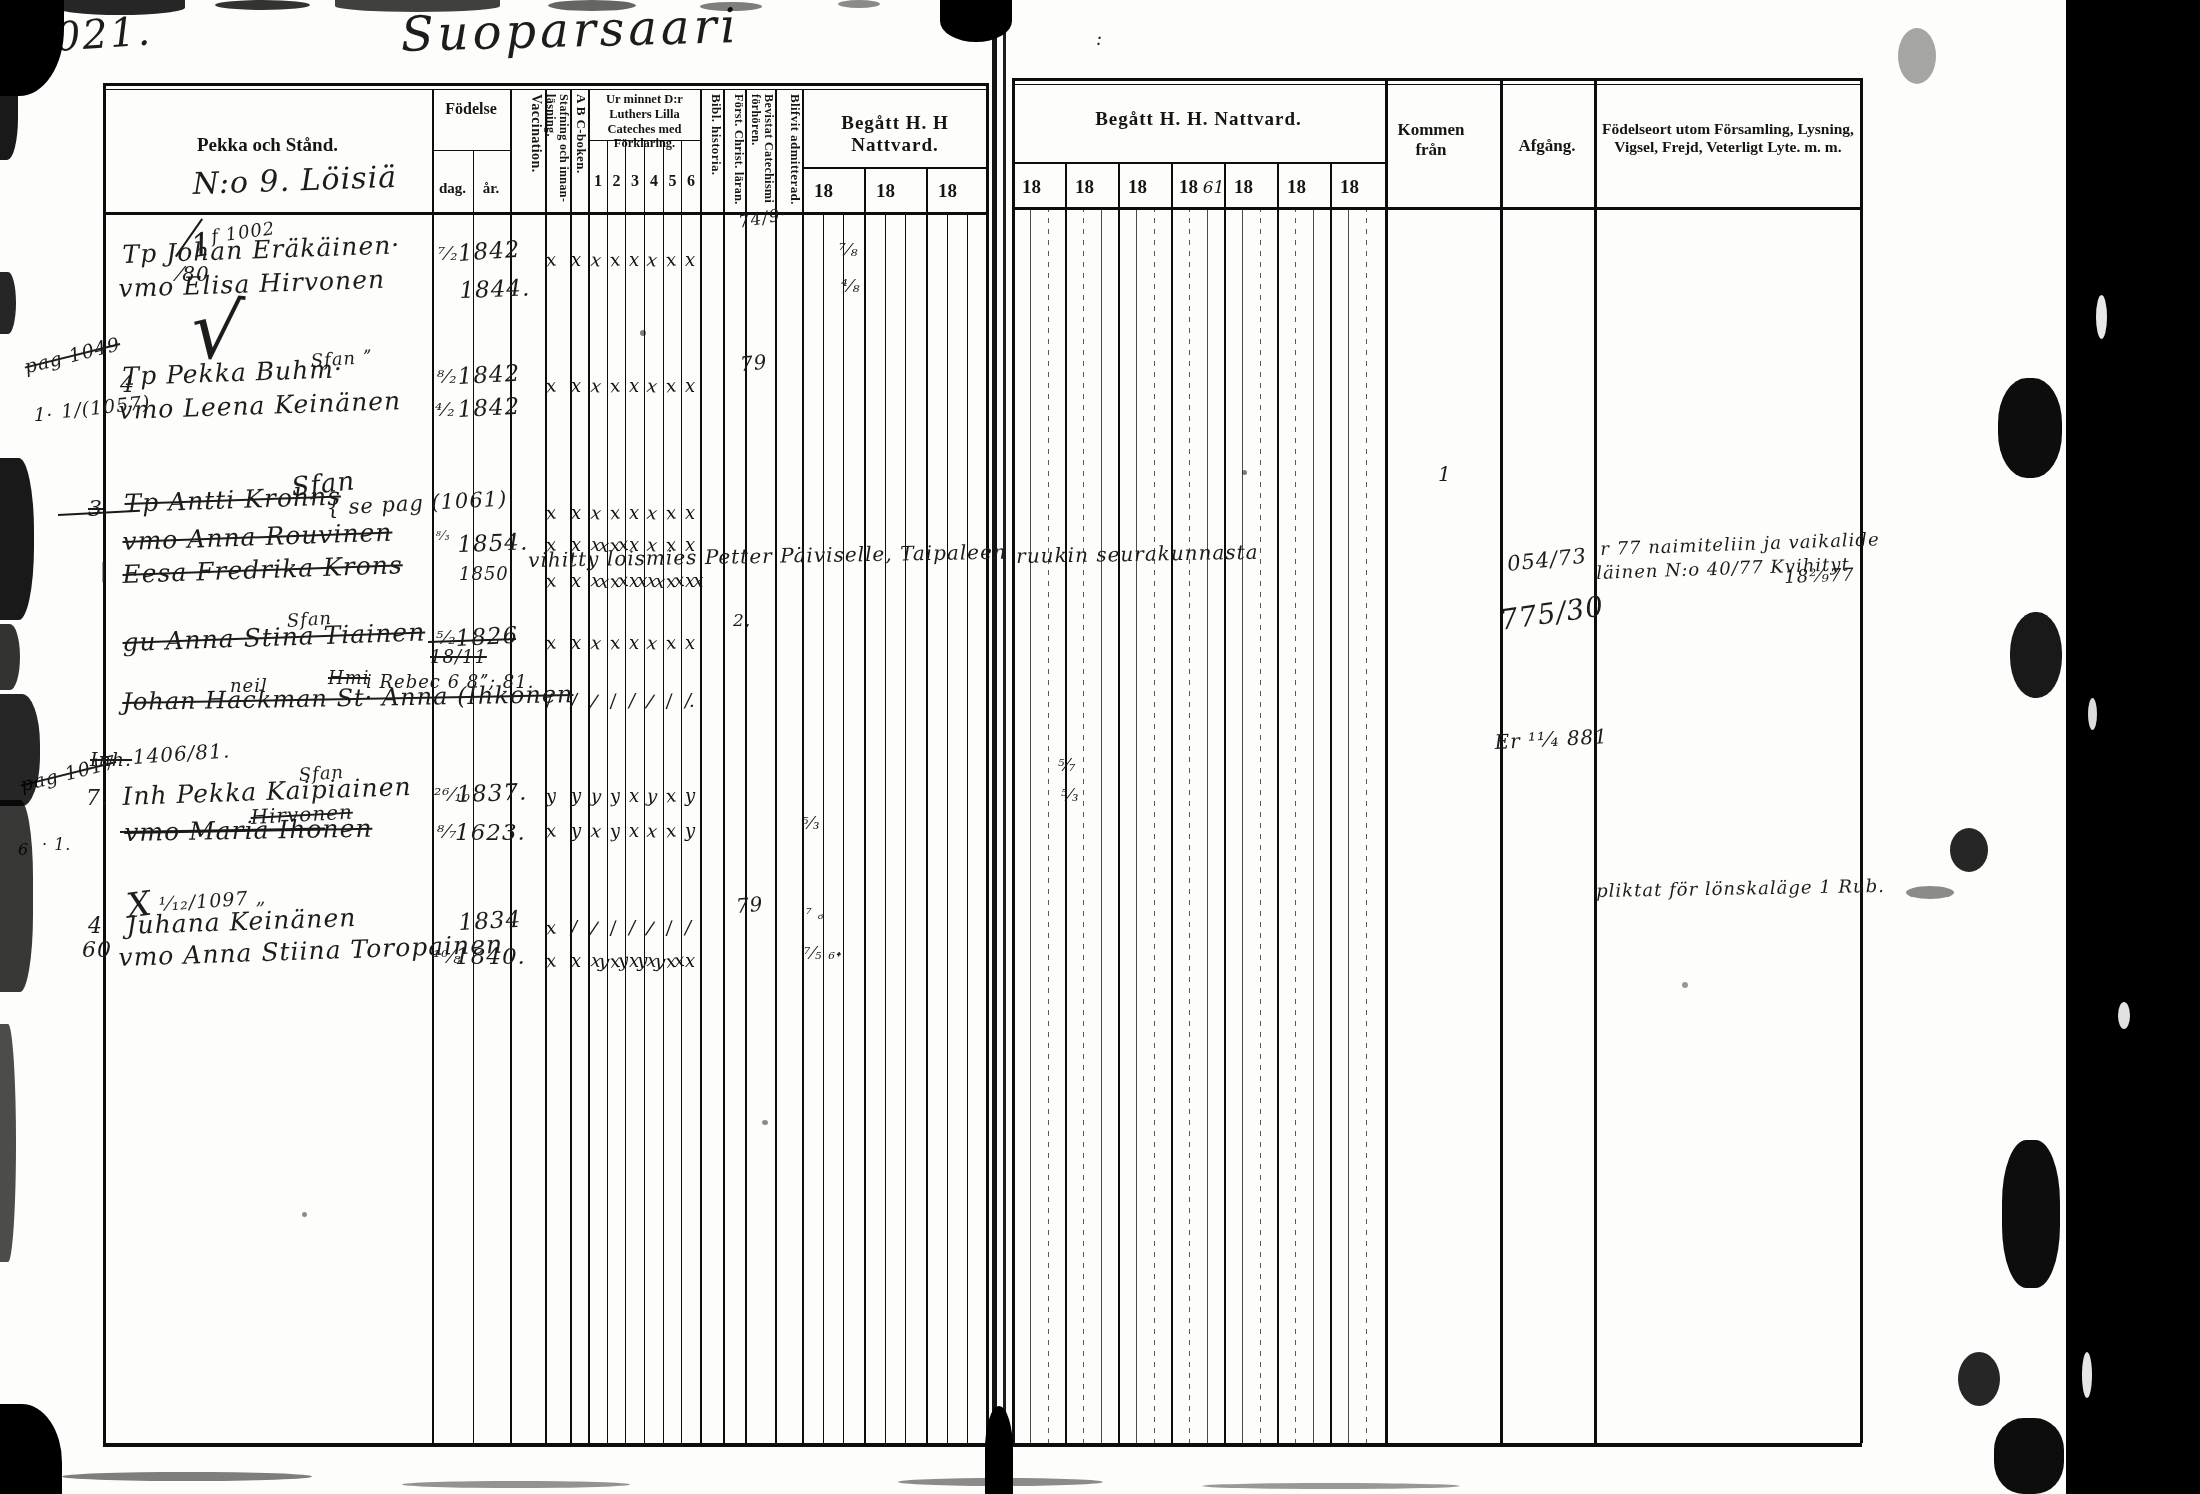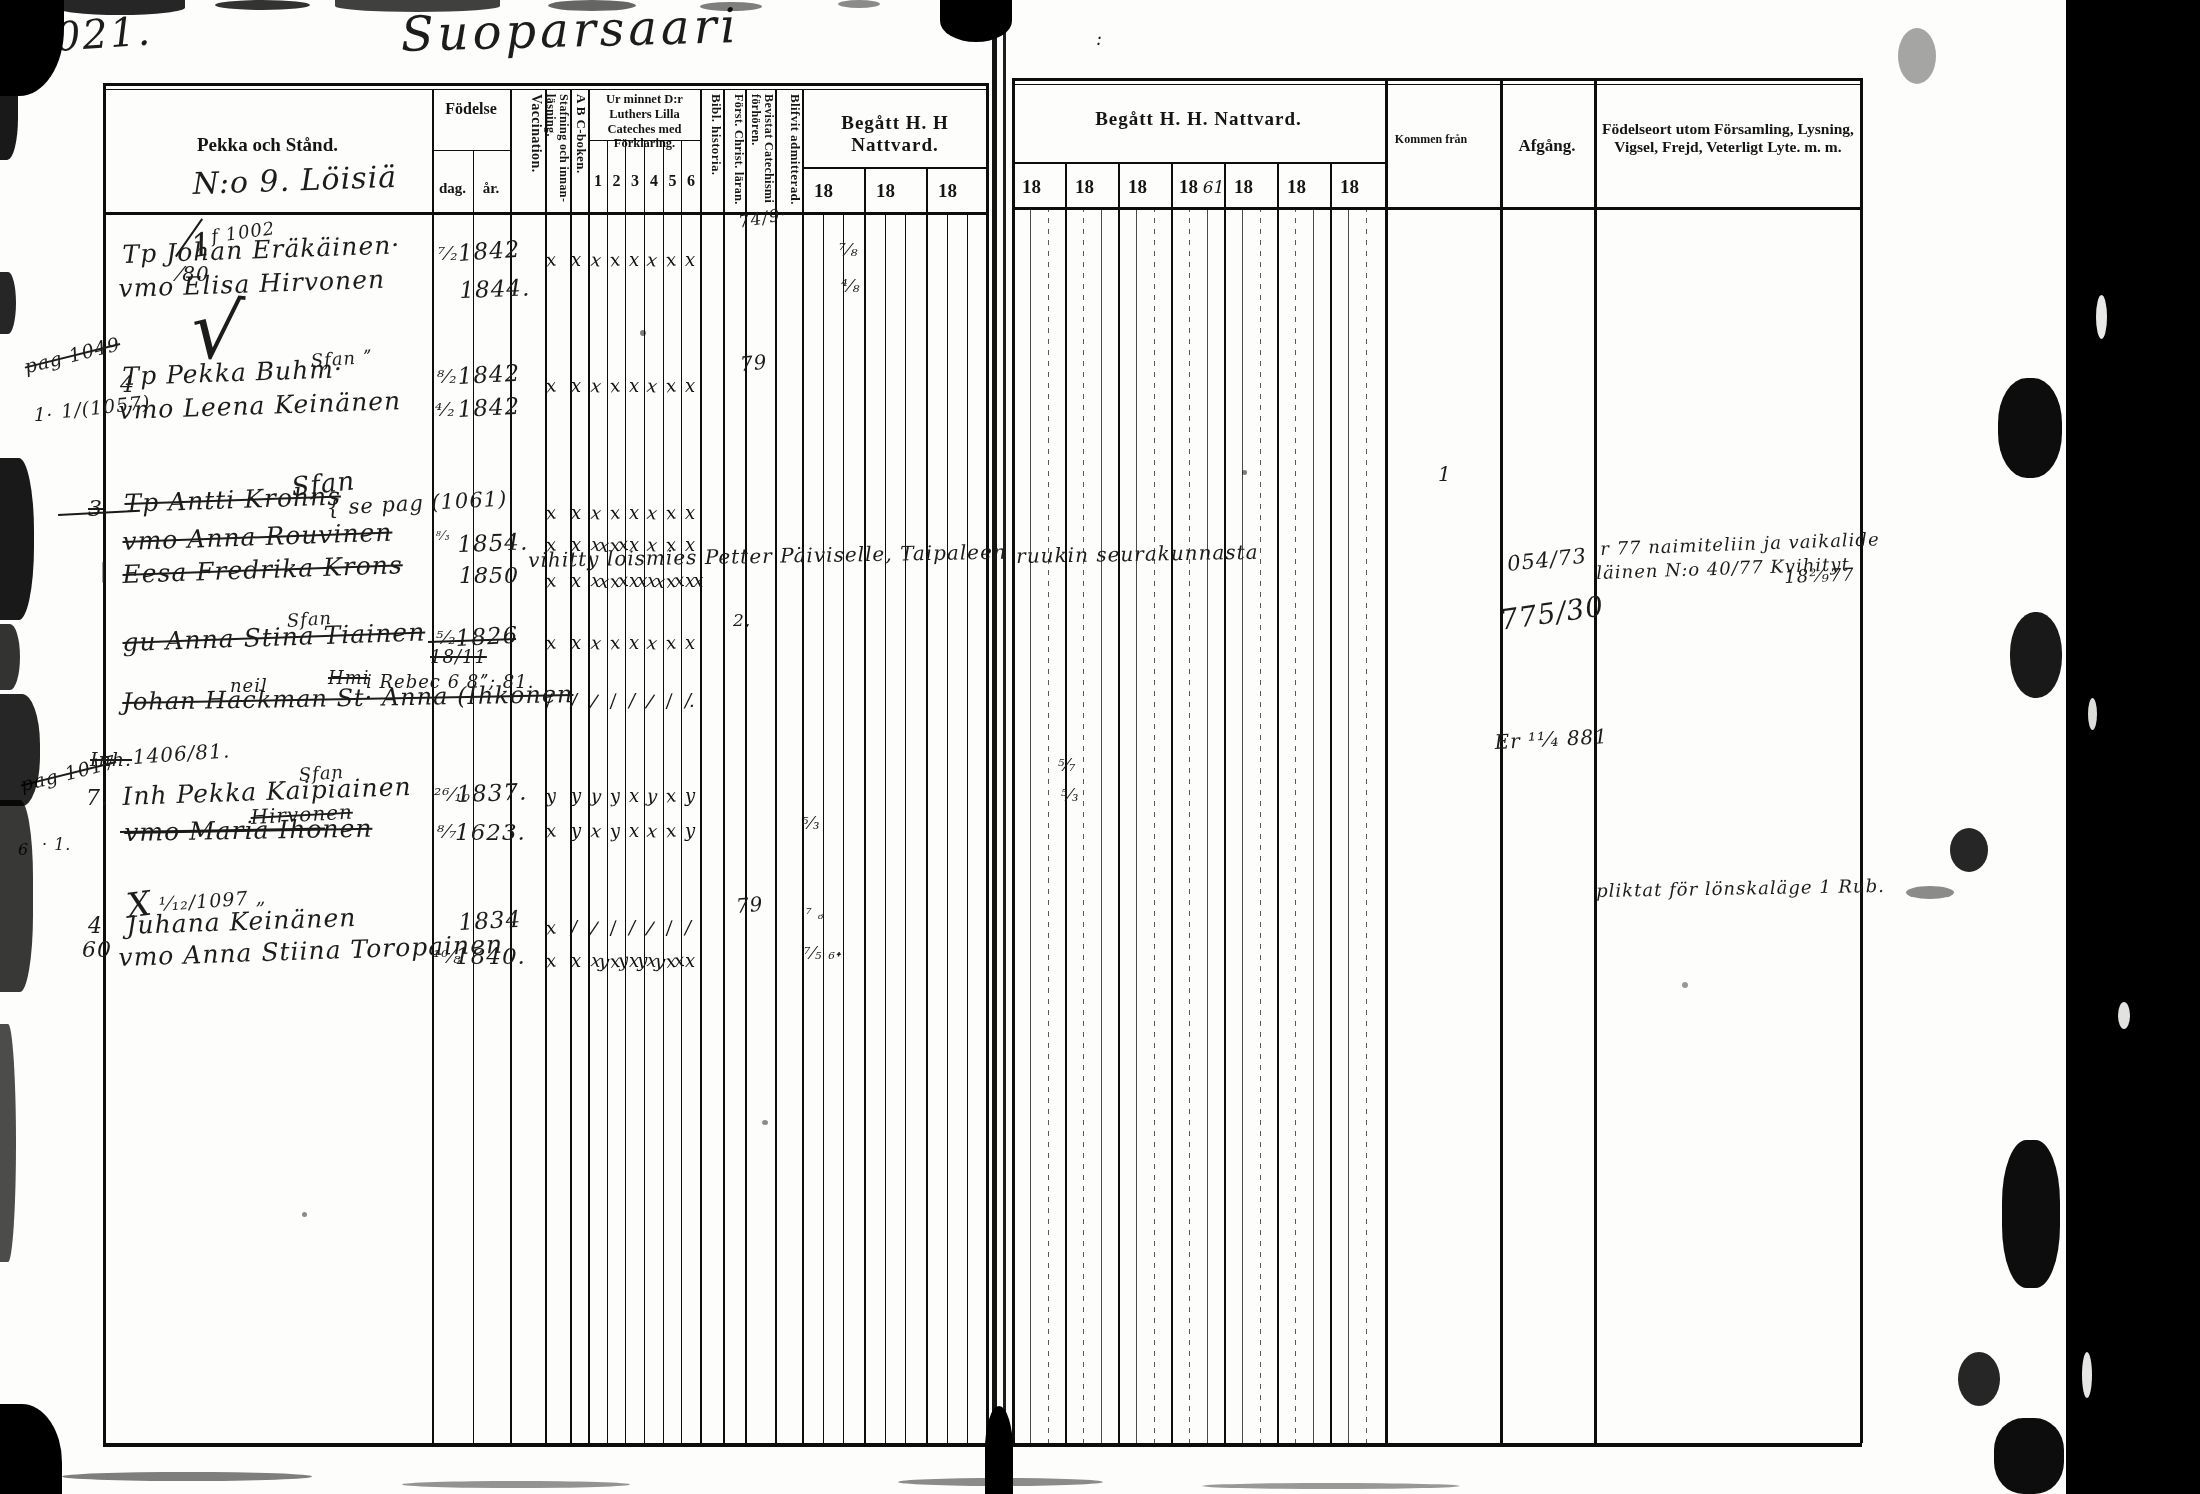--- a/index.html
+++ b/index.html
@@ -60,21 +60,21 @@
 
   <div class="cell ctr" style="left:1012px;top:108px;width:373px;font-size:19px;letter-spacing:1px">Begått H. H. Nattvard.</div>
   <div class="cell" style="left:1022px;top:176px;font-size:19px">18</div>
   <div class="cell" style="left:1075px;top:176px;font-size:19px">18</div>
   <div class="cell" style="left:1128px;top:176px;font-size:19px">18</div>
   <div class="cell" style="left:1179px;top:176px;font-size:19px"><span>18</span> <span style="font-family:'DejaVu Serif',serif;font-style:italic;font-weight:normal;font-size:17px">61</span></div>
   <div class="cell" style="left:1234px;top:176px;font-size:19px">18</div>
   <div class="cell" style="left:1287px;top:176px;font-size:19px">18</div>
   <div class="cell" style="left:1340px;top:176px;font-size:19px">18</div>
 
-  <div class="cell ctr" style="left:1385px;top:132px;width:92px;font-size:12px">Kommen från</div>
+  <div class="cell ctr" style="left:1385px;top:120px;width:92px;font-size:17px">Kommen från</div>
   <div class="cell ctr" style="left:1500px;top:136px;width:94px;font-size:17px">Afgång.</div>
   <div class="cell ctr" style="left:1594px;top:120px;width:268px;font-size:15.5px">
     <div>Födelseort utom Församling, Lysning,</div>
     <div>Vigsel, Frejd, Veterligt Lyte. m. m.</div>
   </div>
 
 <div class="gline" style="left: 103px; top: 83px; width: 3px; height: 1360px;"></div>
     <div class="gline" style="left: 432px; top: 89px; width: 2px; height: 1354px;"></div>
     <div class="gline" style="left: 473px; top: 150px; width: 1px; height: 1293px;"></div>
     <div class="gline" style="left: 510px; top: 89px; width: 2px; height: 1354px;"></div>
@@ -160,21 +160,21 @@
     <div class="hw" style="left: 435px; top: 399px; font-size: 18px; transform: rotate(0deg);">⁴⁄₂</div>
     <div class="hw" style="left: 457px; top: 396px; font-size: 23px; transform: rotate(-3deg);">1842</div>
     <div class="hw struck" style="left: 88px; top: 496px; font-size: 22px; transform: rotate(0deg);">3</div>
     <div class="hw struck" style="left: 124px; top: 489px; font-size: 25px; transform: rotate(-2deg);">Tp Antti Krohns</div>
     <div class="hw" style="left: 290px; top: 472px; font-size: 26px; transform: rotate(-6deg);">Sfan</div>
     <div class="hw" style="left: 326px; top: 496px; font-size: 21px; transform: rotate(-3deg);">{ se pag (1061)</div>
     <div class="hw struck" style="left: 122px; top: 527px; font-size: 25px; transform: rotate(-2deg);">vmo Anna Rouvinen</div>
     <div class="hw" style="left: 436px; top: 529px; font-size: 12px; transform: rotate(0deg);">⁸⁄₃</div>
     <div class="hw" style="left: 457px; top: 531px; font-size: 23px; transform: rotate(-2deg);">1854.</div>
     <div class="hw struck" style="left: 122px; top: 560px; font-size: 25px; transform: rotate(-2deg);">Eesa Fredrika Krons</div>
-    <div class="hw" style="left: 459px; top: 563px; font-size: 22px; transform: rotate(0deg); text-align: right;">1850</div>
+    <div class="hw" style="left: 459px; top: 563px; font-size: 18px; transform: rotate(0deg); text-align: right;">1850</div>
     <div class="hw" style="left: 100px; top: 558px; font-size: 20px; transform: rotate(0deg);">|</div>
     <div class="hw" style="left: 286px; top: 610px; font-size: 18px; transform: rotate(-4deg);">Sfan</div>
     <div class="hw struck" style="left: 122px; top: 628px; font-size: 25px; transform: rotate(-2deg);">gu Anna Stina Tiainen</div>
     <div class="hw" style="left: 436px; top: 627px; font-size: 18px; transform: rotate(0deg);">⁵⁄₂</div>
     <div class="hw" style="left: 455px; top: 625px; font-size: 23px; transform: rotate(-3deg);">1826</div>
     <div class="hw" style="left: 230px; top: 675px; font-size: 18px; transform: rotate(0deg);">neil</div>
     <div class="hw struck" style="left: 328px; top: 667px; font-size: 18px; transform: rotate(0deg);">Hmi</div>
     <div class="hw" style="left: 366px; top: 671px; font-size: 18px; transform: rotate(0deg);">i Rebec 6 8ˮ; 81.</div>
     <div class="hw struck" style="left: 122px; top: 688px; font-size: 24px; transform: rotate(-1deg);">Johan Hackman St· Anna (Ihkonen</div>
     <div class="hw struck" style="left: 430px; top: 646px; font-size: 18px; transform: rotate(0deg);">18/11</div>

